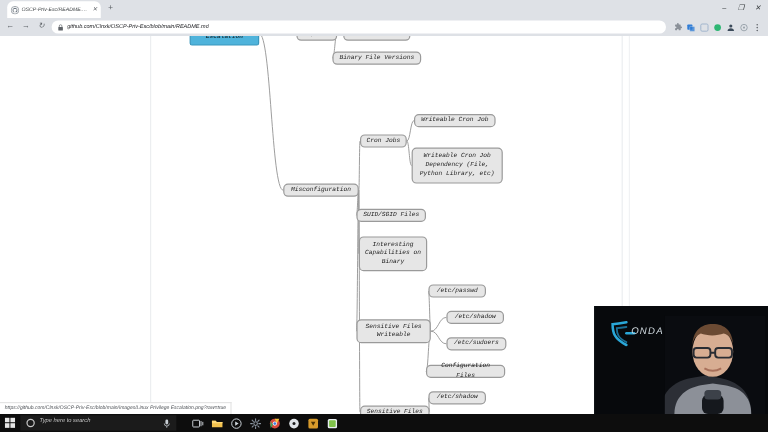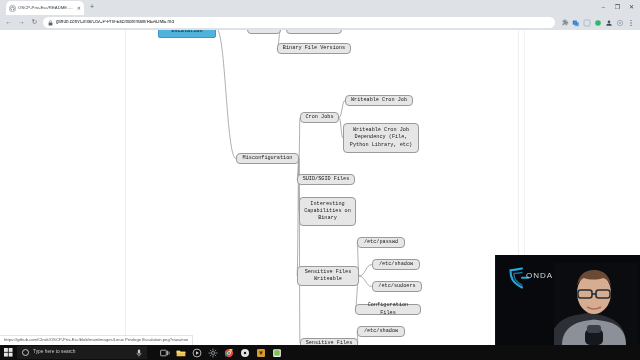--- a/index.html
+++ b/index.html
@@ -2,21 +2,21 @@
 <html><head>
 <meta charset="utf-8">
 <style>
   * { box-sizing: border-box; margin: 0; padding: 0; }
   html, body {
     width: 640px; height: 360px;
     overflow: hidden;
     font-family: "Liberation Sans", sans-serif;
     background: #ffffff;
   }
-  #app { position: relative; width: 640px; height: 360px; overflow: hidden; }
+  #app { position: relative; width: 640px; height: 360px; overflow: hidden; font-style: italic; }
 
   
   .chrome { position: absolute; left:0; top:0; width:640px; height:30px; background:#dee1e6; }
   .tabstrip { position:absolute; left:0; top:0; width:640px; height:15px; }
   .tab {
     position:absolute; left:6px; top:1px; width:78px; height:14px;
     background:#ffffff; border-radius:5px 5px 0 0;
     display:flex; align-items:center; padding:0 3px; gap:2px;
   }
   .tab-favicon { width:7px; height:7px; flex:0 0 auto; }

